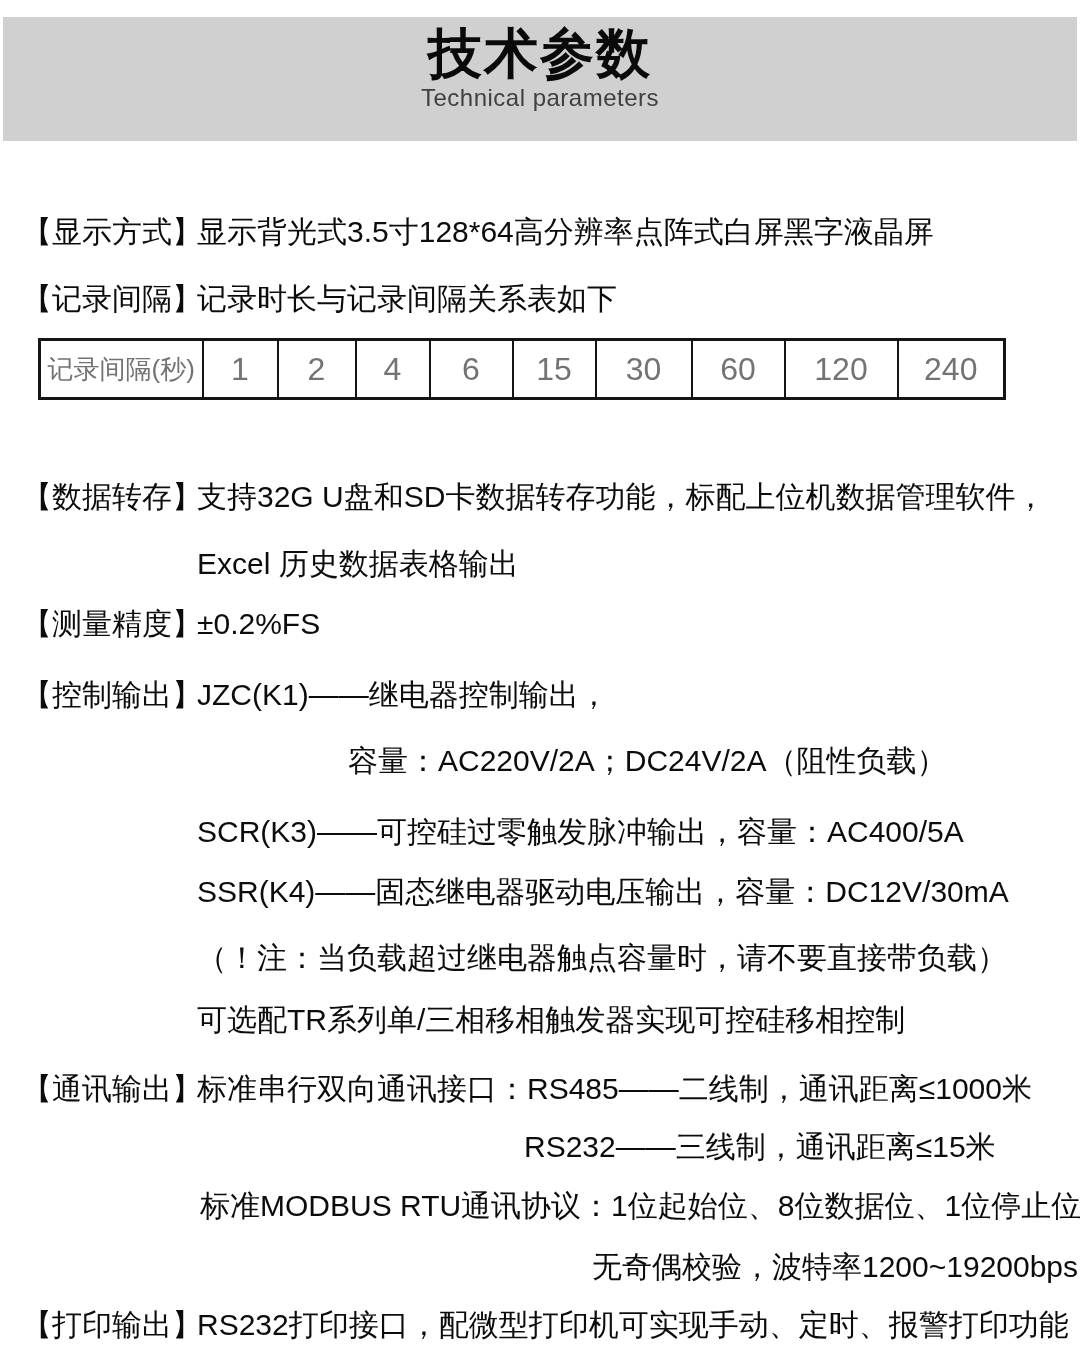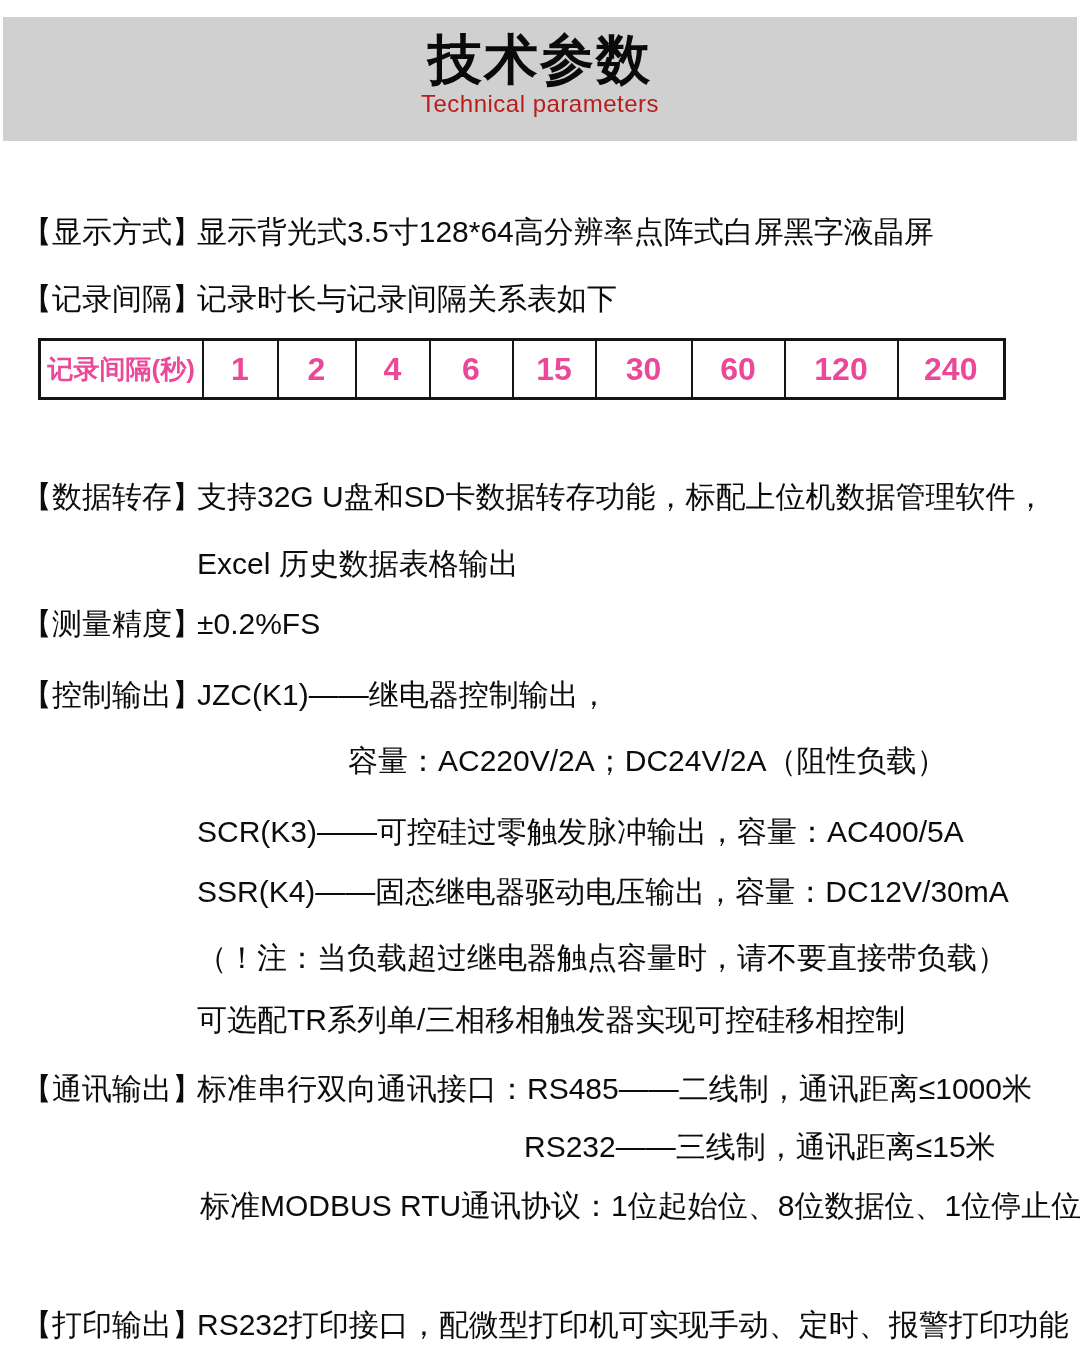--- a/index.html
+++ b/index.html
@@ -5,40 +5,40 @@
   html,body{margin:0;padding:0;background:#ffffff;}
   .page{
     position:relative;width:1080px;height:1353px;background:#ffffff;
     font-family:"Liberation Sans","DejaVu Sans",sans-serif;color:#0c0c0c;overflow:hidden;
   }
   .banner{
     position:absolute;left:3px;right:3px;top:17px;height:124px;
     background:#d0d0d0;text-align:center;
   }
   .banner .title{
-    padding-top:14px;font-size:54px;font-weight:700;letter-spacing:2px;
+    padding-top:8px;font-size:54px;font-weight:700;letter-spacing:2px;
     line-height:1.05;color:#0a0a0a;
   }
   .banner .subtitle{
-    font-size:24px;margin-top:2px;color:#b91c1c;letter-spacing:0.5px;
+    font-size:24px;margin-top:2px;color:#404040;letter-spacing:0.5px;
   }
   .row{
     position:absolute;left:0;width:1080px;height:40px;line-height:40px;
     font-size:30px;white-space:nowrap;
   }
   .lab{position:absolute;left:22px;}
   .txt{position:absolute;left:197px;}
   .rec-table{
     position:absolute;left:38px;top:338px;width:965px;
     border-collapse:collapse;table-layout:fixed;text-align:center;
     border:3px solid #151515;
   }
   .rec-table td{
     border:2px solid #151515;height:56px;padding:0;
-    font-size:32px;color:#ec4899;vertical-align:middle;font-weight:bold;
+    font-size:32px;color:#737373;vertical-align:middle;
   }
   .rec-table td.th{font-size:26px;}
 </style>
 </head>
 <body>
 
 <div class="page">
 
   <div class="banner">
     <div class="title">技术参数</div>
@@ -129,19 +129,22 @@
   </div>
 
   <div class="row" style="top:1127px">
     <span class="txt" style="left:524px">RS232——三线制，通讯距离≤15米</span>
   </div>
 
   <div class="row" style="top:1186px">
     <span class="txt" style="left:200px">标准MODBUS RTU通讯协议：1位起始位、8位数据位、1位停止位、</span>
   </div>
 
+  <div class="row" style="top:1247px">
+    <span class="txt" style="left:592px">无奇偶校验，波特率1200~19200bps</span>
+  </div>
 
   <div class="row" style="top:1305px">
     <span class="lab">【打印输出】</span>
     <span class="txt">RS232打印接口，配微型打印机可实现手动、定时、报警打印功能</span>
   </div>
 
 </div>
 
 </body></html>

